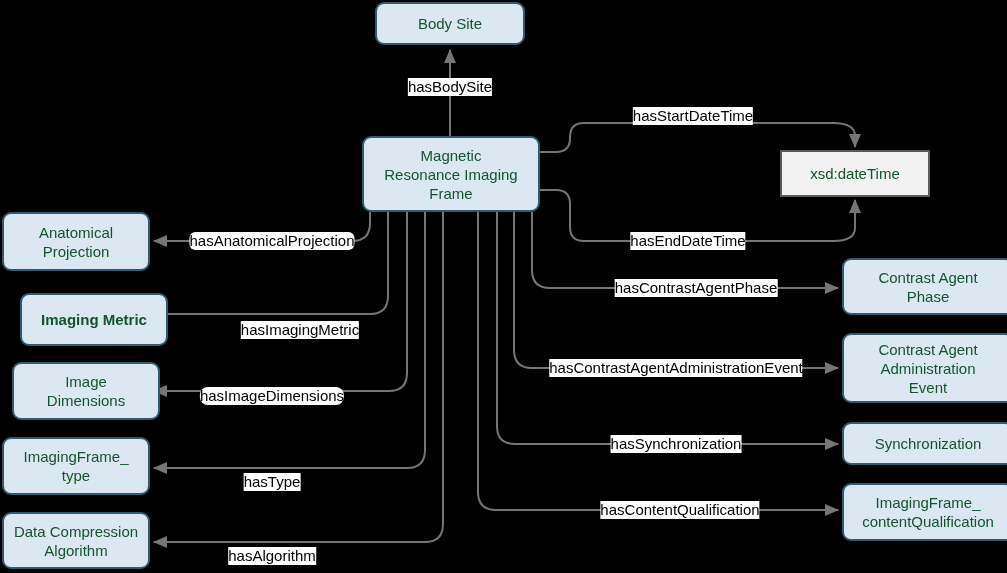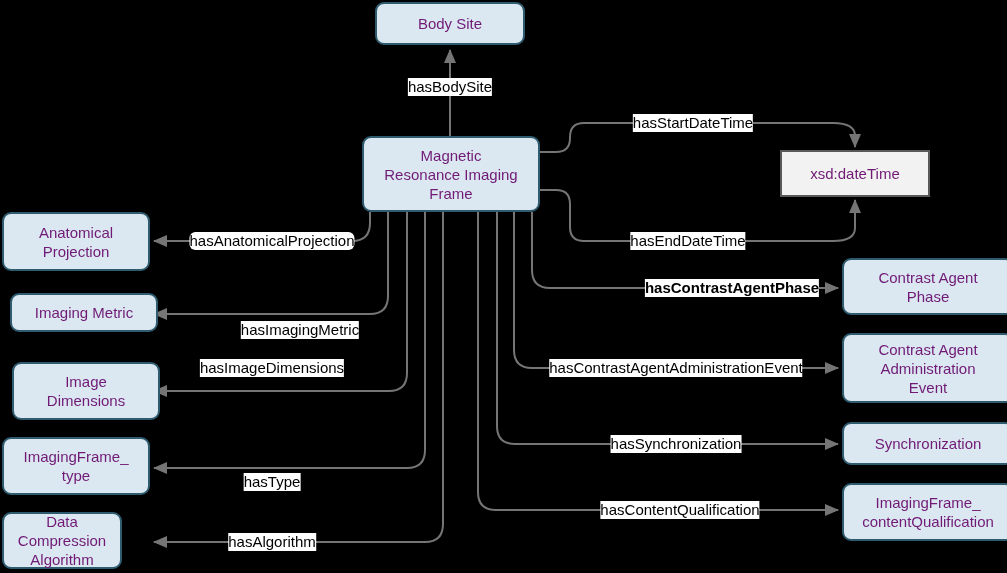--- a/index.html
+++ b/index.html
@@ -12,21 +12,21 @@
   }
   #edges{position:absolute;left:0;top:0;width:1007px;height:573px;}
   .node{
     position:absolute;
     box-sizing:border-box;
     background:#dbe8f2;
     border:2px solid #2e5b6e;
     border-radius:9px;
     display:flex;align-items:center;justify-content:center;
     text-align:center;
-    color:#701a75;
+    color:#14532d;
     font-size:15px;line-height:19px;
     white-space:pre-line;
     z-index:2;
   }
   .node.datatype{
     background:#f2f2f2;
     border:2px solid #595959;
     border-radius:0;
   }
   .edge-label{
@@ -71,60 +71,60 @@
 
   <div class="node" style="left:362px;top:136px;width:178px;height:76px;">Magnetic
 Resonance Imaging
 Frame</div>
 
   <div class="node" style="left:2px;top:212px;width:148px;height:59px;">Anatomical
 Projection</div>
 
   <div class="node datatype" style="left:780px;top:150px;width:150px;height:47px;">xsd:dateTime</div>
 
-  <div class="node" style="left:10px;top:293px;width:148px;height:39px;">Imaging Metric</div>
+  <div class="node" style="left:20px;top:293px;width:148px;height:53px;font-weight:bold;">Imaging Metric</div>
 
   <div class="node" style="left:12px;top:362px;width:148px;height:58px;">Image
 Dimensions</div>
 
   <div class="node" style="left:2px;top:437px;width:148px;height:58px;">ImagingFrame_
 type</div>
 
-  <div class="node" style="left:2px;top:512px;width:120px;height:57px;">Data Compression
+  <div class="node" style="left:2px;top:512px;width:148px;height:57px;">Data Compression
 Algorithm</div>
 
   <div class="node" style="left:842px;top:258px;width:172px;height:57px;">Contrast Agent
 Phase</div>
 
   <div class="node" style="left:842px;top:333px;width:172px;height:70px;">Contrast Agent
 Administration
 Event</div>
 
   <div class="node" style="left:842px;top:422px;width:172px;height:43px;">Synchronization</div>
 
   <div class="node" style="left:842px;top:483px;width:172px;height:58px;">ImagingFrame_
 contentQualification</div>
 
   <div class="edge-label" style="left:450px;top:87px;">hasBodySite</div>
 
-  <div class="edge-label" style="left:693px;top:123px;">hasStartDateTime</div>
+  <div class="edge-label" style="left:693px;top:116px;">hasStartDateTime</div>
 
   <div class="edge-label" style="left:688px;top:241px;">hasEndDateTime</div>
 
   <div class="edge-label" style="left:272px;top:241px;border-radius:6px;">hasAnatomicalProjection</div>
 
   <div class="edge-label" style="left:272px;top:330px;margin-left:28px;">hasImagingMetric</div>
 
-  <div class="edge-label" style="left:272px;top:368px;">hasImageDimensions</div>
+  <div class="edge-label" style="left:272px;top:396px;border-radius:8px;">hasImageDimensions</div>
 
   <div class="edge-label" style="left:272px;top:468px;margin-top:14px;">hasType</div>
 
-  <div class="edge-label" style="left:272px;top:542px;">hasAlgorithm</div>
+  <div class="edge-label" style="left:272px;top:556px;">hasAlgorithm</div>
 
-  <div class="edge-label" style="left:732px;top:288px;font-weight:bold;">hasContrastAgentPhase</div>
+  <div class="edge-label" style="left:696px;top:288px;">hasContrastAgentPhase</div>
 
   <div class="edge-label" style="left:676px;top:368px;">hasContrastAgentAdministrationEvent</div>
 
   <div class="edge-label" style="left:676px;top:444px;">hasSynchronization</div>
 
   <div class="edge-label" style="left:680px;top:510px;">hasContentQualification</div>
 
 </div>
 
 </body></html>

